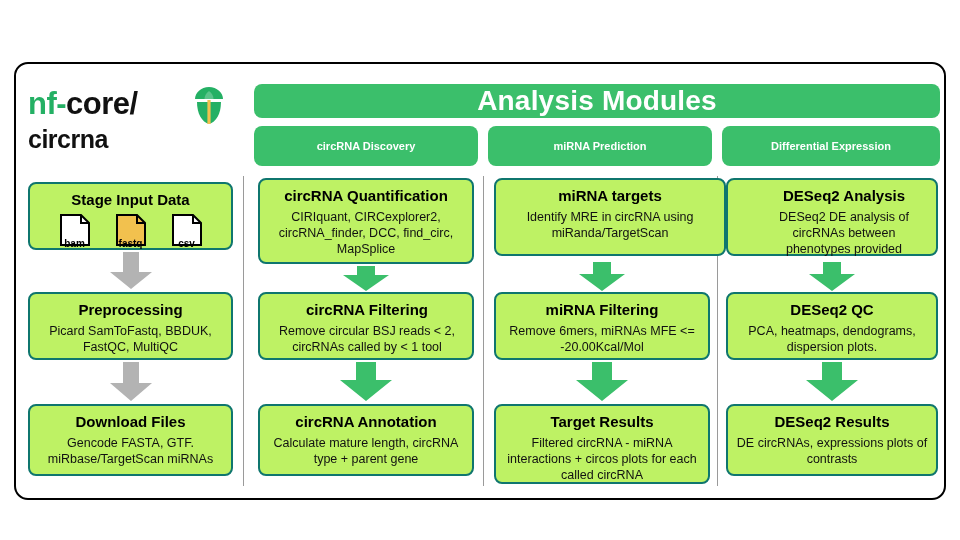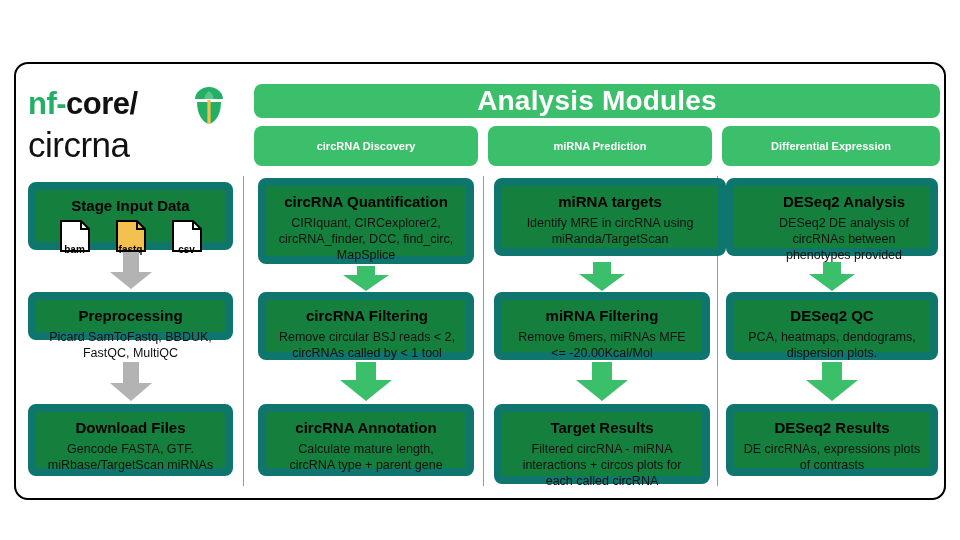--- a/index.html
+++ b/index.html
@@ -41,43 +41,43 @@
     top: 0px;
     font-size: 31px;
     font-weight: bold;
     letter-spacing: -0.5px;
     white-space: nowrap;
   }
   .logo-line2 {
     position: absolute;
     left: 0px;
     top: 39px;
-    font-size: 35px;
-    font-weight: normal;
+    font-size: 25px;
+    font-weight: bold;
     letter-spacing: -0.5px;
     white-space: nowrap;
   }
   .logo-nf { color: #24B064; }
   .logo-core { color: #111111; }
   .logo-slash { color: #111111; }
   .logo-mark {
     position: absolute;
     left: 160px;
     top: -2px;
     width: 42px;
     height: 42px;
   }
 
   
   .box {
     position: absolute;
     box-sizing: border-box;
-    border: 8px solid #0f766e;
+    border: 2px solid #0f766e;
     border-radius: 8px;
-    background: #15803d;
+    background: #bef264;
     text-align: center;
     padding: 6px 8px 8px 8px;
   }
   .box .b-title {
     font-size: 15px;
     font-weight: bold;
     color: #000000;
     line-height: 19px;
     margin-bottom: 4px;
   }
@@ -200,21 +200,21 @@
       </div>
     </div>
   </div>
 
   <div class="arrow" style="left:108px; top:252px;">
     <svg width="46" height="38" viewBox="0 0 46 38">
       <polygon points="15,0 31,0 31,20 44,20 23,37 2,20 15,20" fill="#b3b3b3"></polygon>
     </svg>
   </div>
 
-  <div class="box" style="left:28px; top:292px; width:205px; height:48px;">
+  <div class="box" style="left:28px; top:292px; width:205px; height:68px;">
     <div class="b-title">Preprocessing</div>
     <div class="b-body">Picard SamToFastq, BBDUK, FastQC, MultiQC</div>
   </div>
 
   <div class="arrow" style="left:108px; top:362px;">
     <svg width="46" height="40" viewBox="0 0 46 40">
       <polygon points="15,0 31,0 31,21 44,21 23,39 2,21 15,21" fill="#b3b3b3"></polygon>
     </svg>
   </div>
 

